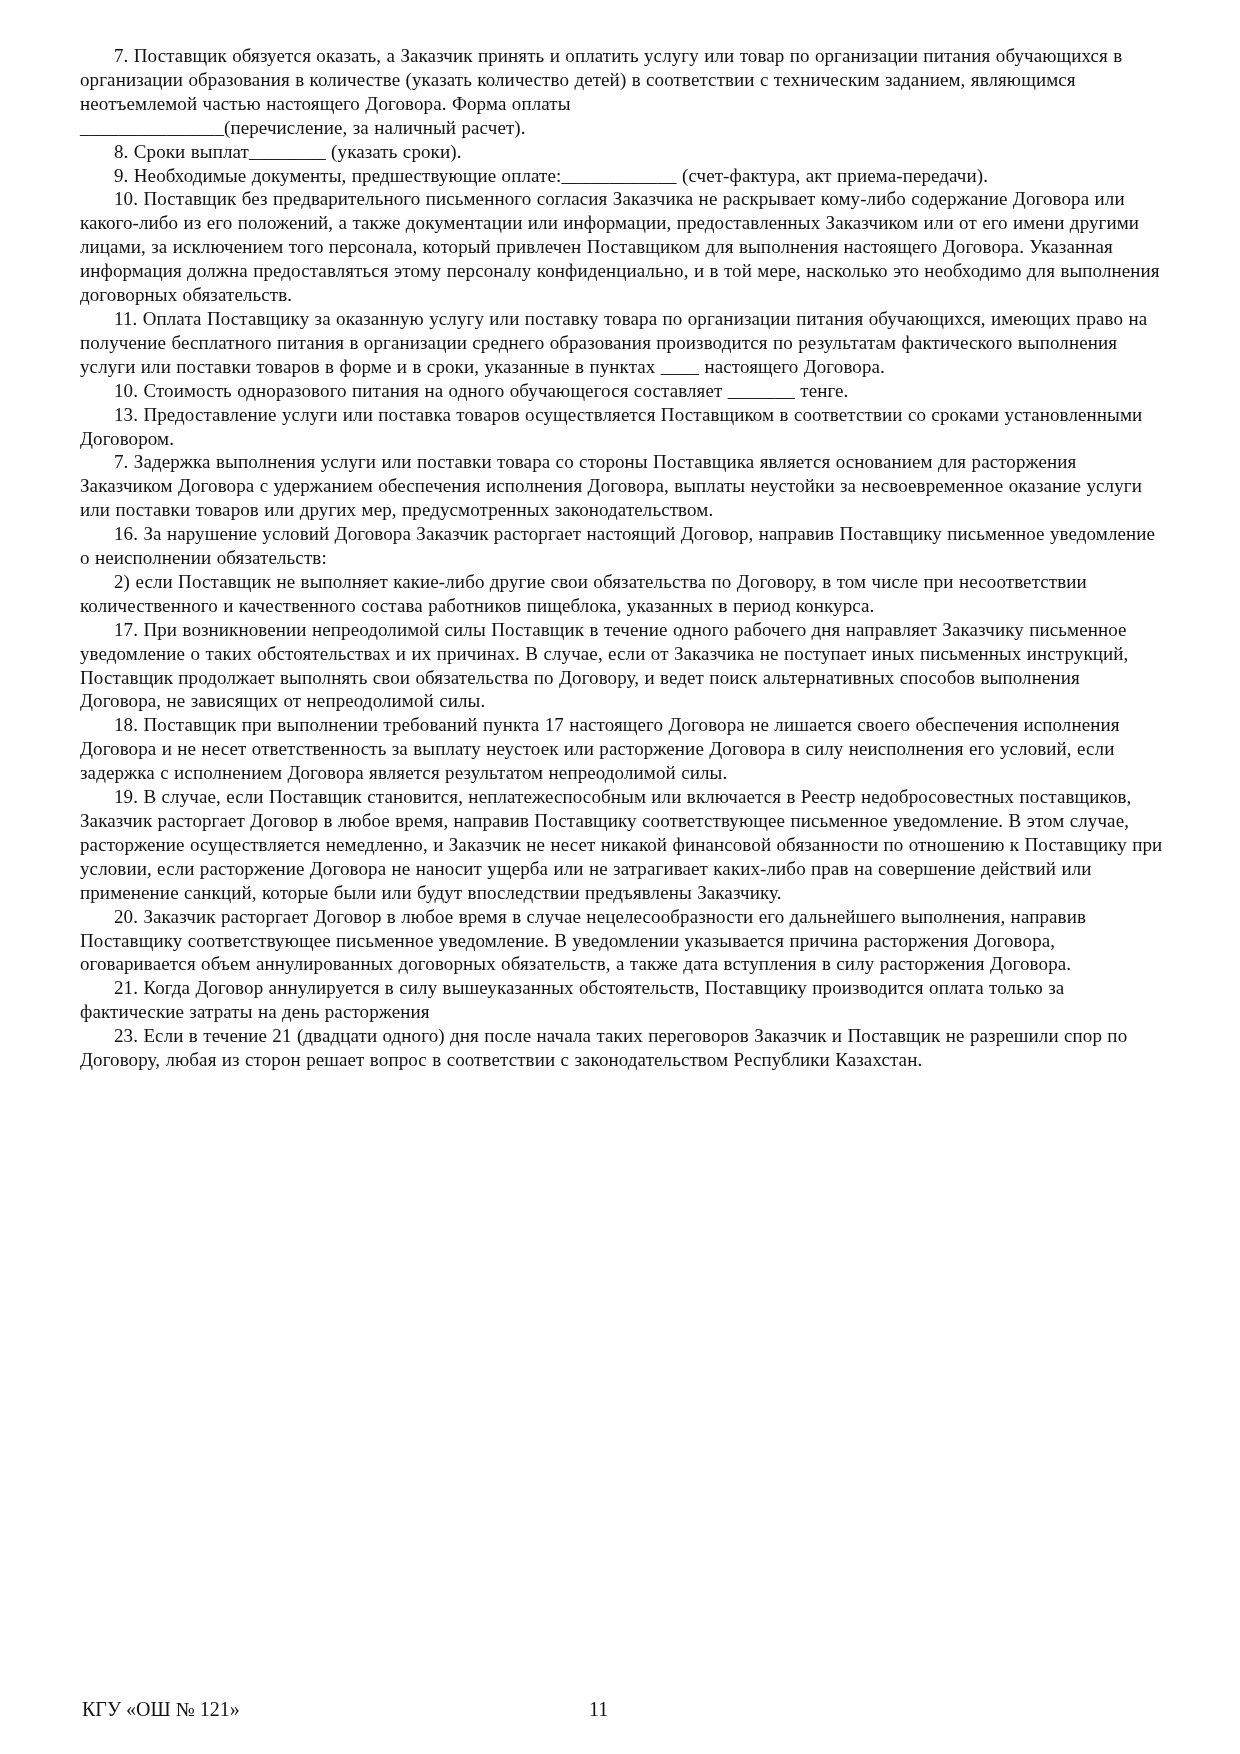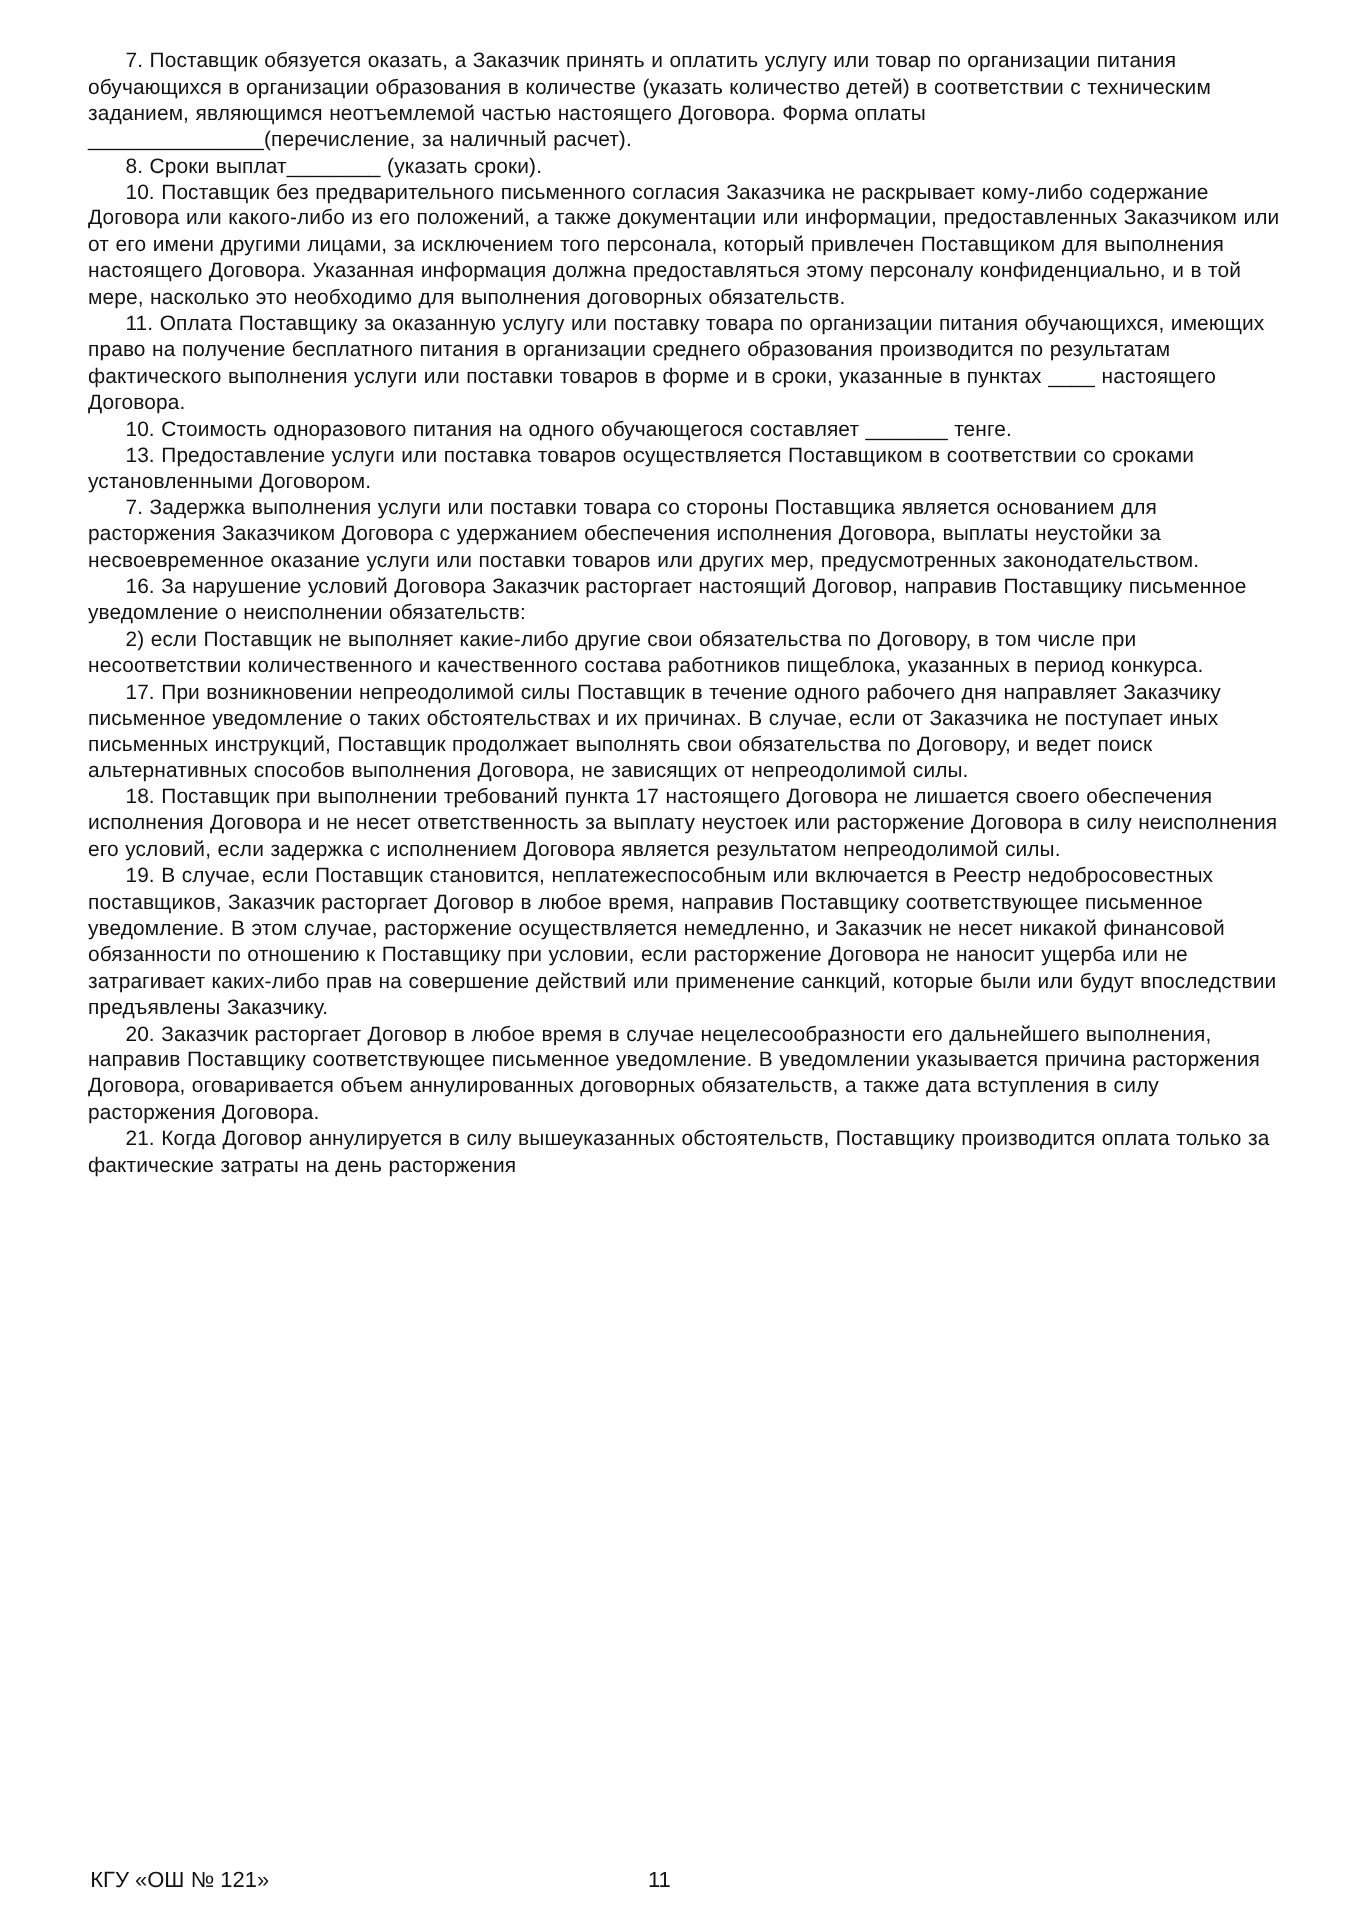--- a/index.html
+++ b/index.html
@@ -6,21 +6,21 @@
     margin: 0;
     padding: 0;
     background: #ffffff;
   }
   .page {
     position: relative;
     width: 1240px;
     height: 1754px;
     background: #ffffff;
     color: #121212;
-    font-family: Liberation Sans, sans-serif;
+    font-family: Liberation Serif, serif;
     overflow: hidden;
   }
   .content {
     position: absolute;
     top: 44px;
     left: 80px;
     width: 1086px;
   }
   .content p {
     margin: 0;
@@ -53,31 +53,33 @@
   }
 </style>
 </head>
 <body>
 
 <div class="page">
   <div class="content">
     <p>7. Поставщик обязуется оказать, а Заказчик принять и оплатить услугу или товар по организации питания обучающихся в организации образования в количестве (указать количество детей) в соответствии с техническим заданием, являющимся неотъемлемой частью настоящего Договора. Форма оплаты
 _______________(перечисление, за наличный расчет).</p>
     <p>8. Сроки выплат________ (указать сроки).</p>
+    <p>9. Необходимые документы, предшествующие оплате:____________ (счет-фактура, акт приема-передачи).</p>
     <p>10. Поставщик без предварительного письменного согласия Заказчика не раскрывает кому-либо содержание Договора или какого-либо из его положений, а также документации или информации, предоставленных Заказчиком или от его имени другими лицами, за исключением того персонала, который привлечен Поставщиком для выполнения настоящего Договора. Указанная информация должна предоставляться этому персоналу конфиденциально, и в той мере, насколько это необходимо для выполнения договорных обязательств.</p>
     <p>11. Оплата Поставщику за оказанную услугу или поставку товара по организации питания обучающихся, имеющих право на получение бесплатного питания в организации среднего образования производится по результатам фактического выполнения услуги или поставки товаров в форме и в сроки, указанные в пунктах ____ настоящего Договора.</p>
     <p>10. Стоимость одноразового питания на одного обучающегося составляет _______ тенге.</p>
     <p>13. Предоставление услуги или поставка товаров осуществляется Поставщиком в соответствии со сроками установленными Договором.</p>
     <p>7. Задержка выполнения услуги или поставки товара со стороны Поставщика является основанием для расторжения Заказчиком Договора с удержанием обеспечения исполнения Договора, выплаты неустойки за несвоевременное оказание услуги или поставки товаров или других мер, предусмотренных законодательством.</p>
     <p>16. За нарушение условий Договора Заказчик расторгает настоящий Договор, направив Поставщику письменное уведомление о неисполнении обязательств:</p>
     <p>2) если Поставщик не выполняет какие-либо другие свои обязательства по Договору, в том числе при несоответствии количественного и качественного состава работников пищеблока, указанных в период конкурса.</p>
     <p>17. При возникновении непреодолимой силы Поставщик в течение одного рабочего дня направляет Заказчику письменное уведомление о таких обстоятельствах и их причинах. В случае, если от Заказчика не поступает иных письменных инструкций, Поставщик продолжает выполнять свои обязательства по Договору, и ведет поиск альтернативных способов выполнения Договора, не зависящих от непреодолимой силы.</p>
     <p>18. Поставщик при выполнении требований пункта 17 настоящего Договора не лишается своего обеспечения исполнения Договора и не несет ответственность за выплату неустоек или расторжение Договора в силу неисполнения его условий, если задержка с исполнением Договора является результатом непреодолимой силы.</p>
     <p>19. В случае, если Поставщик становится, неплатежеспособным или включается в Реестр недобросовестных поставщиков, Заказчик расторгает Договор в любое время, направив Поставщику соответствующее письменное уведомление. В этом случае, расторжение осуществляется немедленно, и Заказчик не несет никакой финансовой обязанности по отношению к Поставщику при условии, если расторжение Договора не наносит ущерба или не затрагивает каких-либо прав на совершение действий или применение санкций, которые были или будут впоследствии предъявлены Заказчику.</p>
     <p>20. Заказчик расторгает Договор в любое время в случае нецелесообразности его дальнейшего выполнения, направив Поставщику соответствующее письменное уведомление. В уведомлении указывается причина расторжения Договора, оговаривается объем аннулированных договорных обязательств, а также дата вступления в силу расторжения Договора.</p>
     <p>21. Когда Договор аннулируется в силу вышеуказанных обстоятельств, Поставщику производится оплата только за фактические затраты на день расторжения</p>
+    <p>23. Если в течение 21 (двадцати одного) дня после начала таких переговоров Заказчик и Поставщик не разрешили спор по Договору, любая из сторон решает вопрос в соответствии с законодательством Республики Казахстан.</p>
   </div>
 
   <div class="footer">
     <span class="org">КГУ «ОШ № 121»</span>
     <span class="pageno">11</span>
   </div>
 </div>
 
 </body></html>

